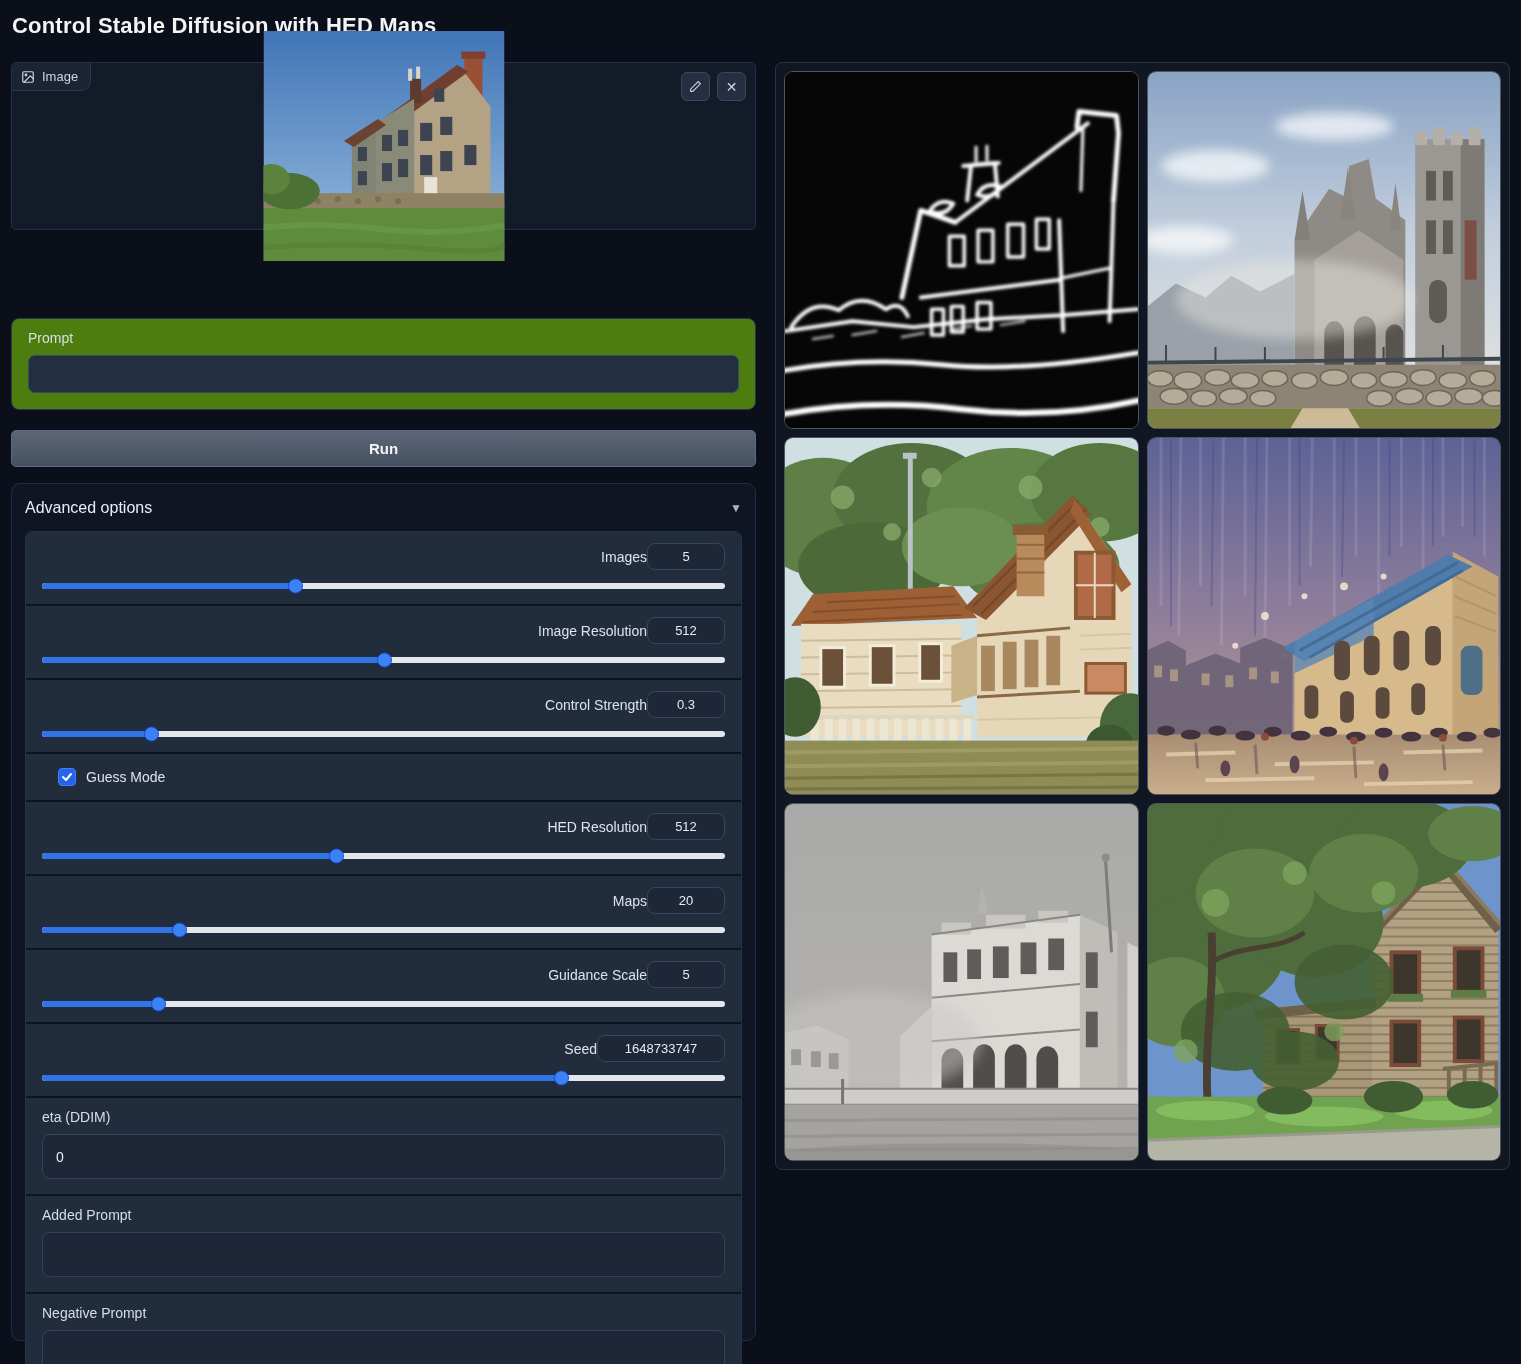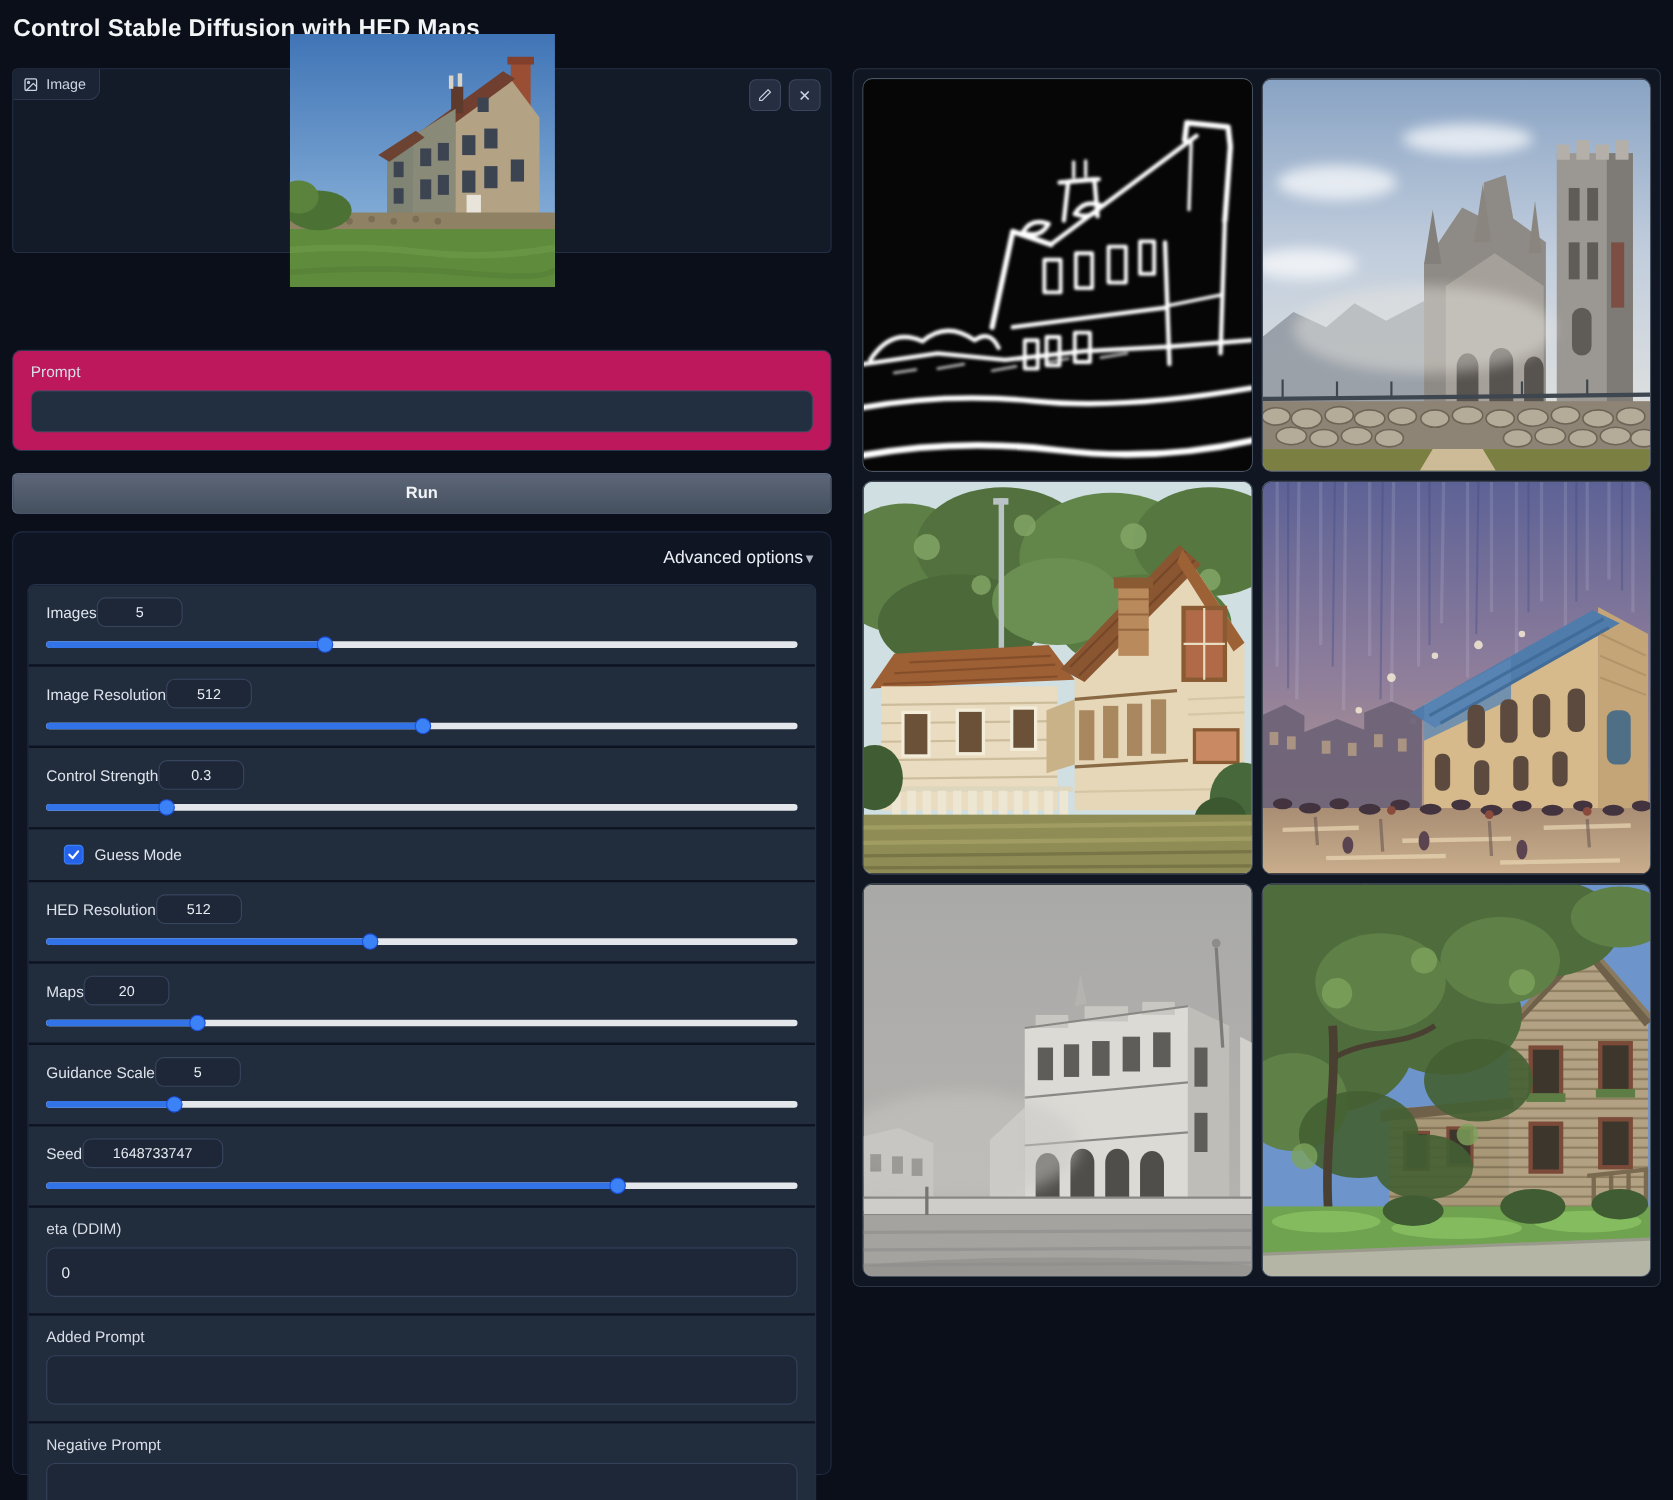--- a/index.html
+++ b/index.html
@@ -8,36 +8,36 @@
 
   
   .img-panel{position:absolute;left:11px;top:62px;width:745px;height:168px;background:#131a28;border:1px solid #242f45;border-radius:5px;box-sizing:border-box;}
   .img-chip{position:absolute;left:0;top:0;display:flex;align-items:center;gap:7px;padding:6px 12px 6px 9px;background:#1b2435;border-right:1px solid #2c3850;border-bottom:1px solid #2c3850;border-radius:4px 0 10px 0;font-size:13px;color:#cbd5e1;z-index:2;}
   .img-tools{position:absolute;right:9px;top:9px;display:flex;gap:7px;z-index:2;}
   .icon-btn{width:27px;height:27px;border-radius:6px;background:rgba(42,51,70,.85);border:1px solid #3a465e;display:flex;align-items:center;justify-content:center;color:#cbd5e1;font-size:14px;cursor:pointer;}
   .photo{position:absolute;left:50%;top:50%;transform:translate(-50%,-50%);width:241px;height:230px;}
   .photo svg{width:100%;height:100%;display:block;}
 
   
-  .prompt-panel{position:absolute;left:11px;top:318px;width:745px;height:92px;background:#be185d;border:1px solid #2a3650;border-radius:8px;box-sizing:border-box;padding:11px 16px;}
+  .prompt-panel{position:absolute;left:11px;top:318px;width:745px;height:92px;background:#4d7c0f;border:1px solid #2a3650;border-radius:8px;box-sizing:border-box;padding:11px 16px;}
   .field-label{font-size:14px;color:#d8dee7;}
   .text-input{display:block;margin-top:9px;width:100%;height:38px;background:#222f41;border:1px solid #35495f;border-radius:7px;box-sizing:border-box;color:#e5e9f0;font-size:14px;padding:0 12px;outline:none;font-family:"Liberation Sans",sans-serif;}
 
   
   .run-btn{position:absolute;left:11px;top:430px;width:745px;height:37px;background:linear-gradient(180deg,#5c6678,#45505f);border:1px solid #5f6980;border-radius:5px;display:flex;align-items:center;justify-content:center;font-weight:bold;font-size:15px;color:#f2f4f7;cursor:pointer;box-sizing:border-box;}
 
   
   .advanced{position:absolute;left:11px;top:483px;width:745px;height:858px;background:#0f1523;border:1px solid #212c42;border-radius:9px;box-sizing:border-box;padding:0 13px;}
-  .adv-header{display:flex;justify-content:flex-end;align-items:center;height:47px;font-size:16px;color:#eaeef4;cursor:pointer;}
+  .adv-header{display:flex;justify-content:space-between;align-items:center;height:47px;font-size:16px;color:#eaeef4;cursor:pointer;}
   .adv-arrow{font-size:12px;color:#aeb6c2;}
   .form{background:#0d1320;border:1px solid #27324a;border-radius:7px;overflow:hidden;display:flex;flex-direction:column;}
   .row{background:#212c3d;}
   .row + .row{border-top:2px solid #0d1320;}
   .slider-row{padding:11px 16px 15px;}
-  .row-top{display:flex;justify-content:flex-start;align-items:center;}
+  .row-top{display:flex;justify-content:flex-end;align-items:center;}
   .lbl{font-size:14px;color:#dde3eb;}
   .num{width:78px;height:27px;text-align:center;background:#1d2737;border:1px solid #38455f;border-radius:8px;font-size:13px;color:#e6eaf1;box-sizing:border-box;outline:none;font-family:"Liberation Sans",sans-serif;}
   .num.wide{width:128px;}
   .track{margin-top:13px;height:6px;border-radius:3px;background:#e3e6ea;position:relative;cursor:pointer;}
   .fill{position:absolute;left:0;top:0;bottom:0;background:#3273e8;border-radius:3px;}
   .thumb{position:absolute;right:-8px;top:50%;transform:translateY(-50%);width:15px;height:15px;border-radius:50%;background:#3b82f6;border:1px solid #1d4ed8;box-sizing:border-box;}
   .check-row{display:flex;align-items:center;gap:10px;padding:14px 32px;cursor:pointer;}
   .cb{width:18px;height:18px;border-radius:4px;background:#2563eb;border:1px solid #3b82f6;display:flex;align-items:center;justify-content:center;box-sizing:border-box;}
   .input-row{padding:11px 16px 15px;}
   .big-input{display:block;margin-top:9px;width:100%;height:45px;background:#1d2737;border:1px solid #34425c;border-radius:8px;box-sizing:border-box;color:#e6eaf1;font-size:14px;padding:0 13px;outline:none;font-family:"Liberation Sans",sans-serif;}

